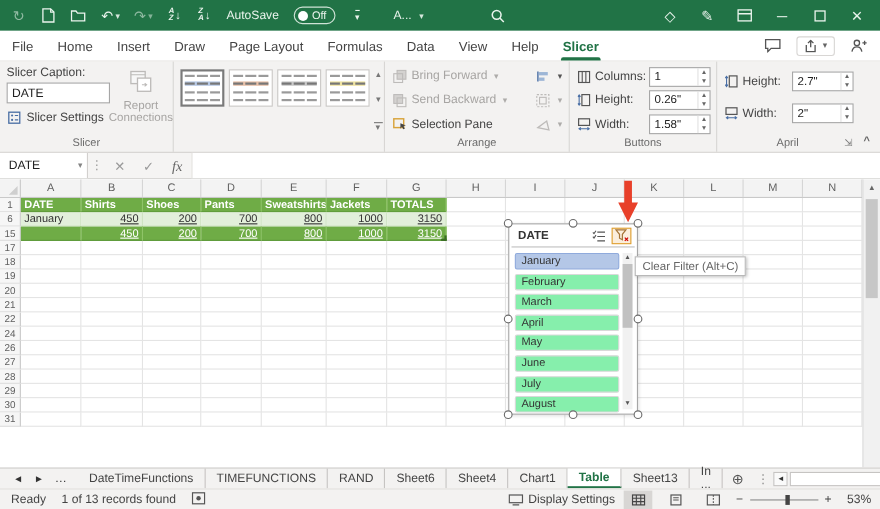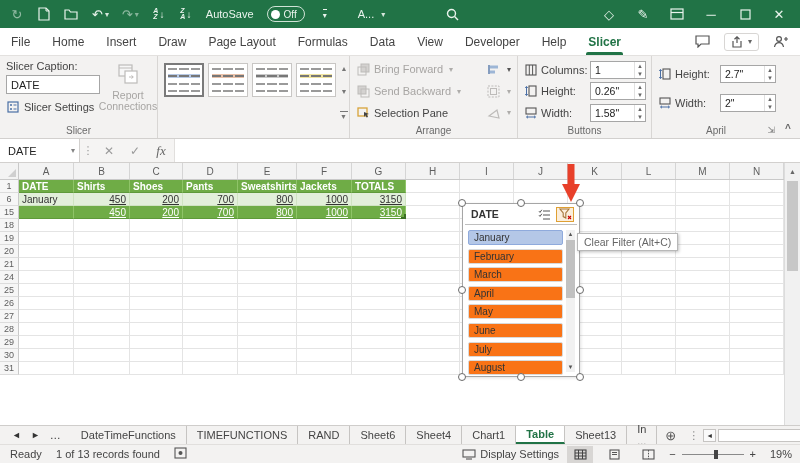--- a/index.html
+++ b/index.html
@@ -119,21 +119,21 @@
   
   .slicer { position:absolute; left:462px; top:40px; width:118px; height:174px; background:#fff;
     border:1px solid #a6a6a6; box-shadow:1px 1px 3px rgba(0,0,0,.12); }
   .slicer-hd { height:21px; display:flex; align-items:center; padding:2px 3px 2px 6px;
     border-bottom:1px solid #bfbfbf; margin:0 2px; }
   .slicer-hd .ttl { flex:1; font-size:10.5px; font-weight:bold; color:#333; }
   .sl-icon { width:18px; height:15px; display:flex; align-items:center; justify-content:center; margin-left:3px; }
   .sl-icon.hot { background:#fbeedc; border:1px solid #dfa033; }
   .sl-items { position:absolute; left:5px; right:16px; top:26px; }
   .sl-item { height:15px; border:1px solid #d9d9d9; border-radius:2px; margin-bottom:3.6px;
-    font-size:10px; color:#333; display:flex; align-items:center; padding-left:5px; background:#f97316; }
+    font-size:10px; color:#333; display:flex; align-items:center; padding-left:5px; background:#86efac; }
   .sl-item.sel { background:#b4c7e7; border-color:#8faadc; }
   .sl-scroll { position:absolute; right:4px; top:26px; bottom:4px; width:9px; background:#f1f1f1; }
   .sl-scroll .sarr { height:9px; font-size:6px; color:#555; text-align:center; line-height:9px; }
   .sl-scroll .sthumb { position:absolute; left:0; right:0; top:10px; height:58px; background:#c1c1c1; }
   .sl-scroll .sarr.dn { position:absolute; bottom:0; left:0; right:0; }
   .handle { position:absolute; width:8px; height:8px; border-radius:50%; background:#fff;
     border:1.5px solid #6b6b6b; }
   .tooltip { position:absolute; left:577px; top:70px; background:#fff; border:1px solid #b8b8b8;
     box-shadow:1px 1px 3px rgba(0,0,0,.25); font-size:10.5px; color:#666; padding:2px 6px; white-space:nowrap; z-index:5; }
   .redarrow { position:absolute; left:558px; top:1px; z-index:4; }
@@ -247,21 +247,20 @@
 <div class="tabrow">
   <div id="ribbonTabs" style="display:flex;">
       <div class="rtab">File</div>
       <div class="rtab">Home</div>
       <div class="rtab">Insert</div>
       <div class="rtab">Draw</div>
       <div class="rtab">Page Layout</div>
       <div class="rtab">Formulas</div>
       <div class="rtab">Data</div>
       <div class="rtab">View</div>
-      <div class="rtab">Developer</div>
       <div class="rtab">Help</div>
       <div class="rtab active">Slicer</div>
     </div>
   <div class="tabrow-right">
     <span class="trr-plain">
       <svg width="15" height="13" viewBox="0 0 15 13">
           <path d="M1 1h13v8H6l-3 3v-3H1z" fill="none" stroke="#555" stroke-width="1.2"></path>
         </svg>
     </span>
     <span class="trr-btn">
@@ -645,20 +644,37 @@
         <div class="cell totalgreen num" style="width: 54px;">3150</div>
         <div class="cell" style="width: 54px;"></div>
         <div class="cell" style="width: 54px;"></div>
         <div class="cell" style="width: 54px;"></div>
         <div class="cell" style="width: 54px;"></div>
         <div class="cell" style="width: 54px;"></div>
         <div class="cell" style="width: 54px;"></div>
         <div class="cell" style="width: 54px;"></div>
       </div>
       <div class="grow">
+        <div class="rowhdr">17</div>
+        <div class="cell" style="width: 55px;"></div>
+        <div class="cell" style="width: 56px;"></div>
+        <div class="cell" style="width: 53px;"></div>
+        <div class="cell" style="width: 55px;"></div>
+        <div class="cell" style="width: 59px;"></div>
+        <div class="cell" style="width: 55px;"></div>
+        <div class="cell" style="width: 54px;"></div>
+        <div class="cell" style="width: 54px;"></div>
+        <div class="cell" style="width: 54px;"></div>
+        <div class="cell" style="width: 54px;"></div>
+        <div class="cell" style="width: 54px;"></div>
+        <div class="cell" style="width: 54px;"></div>
+        <div class="cell" style="width: 54px;"></div>
+        <div class="cell" style="width: 54px;"></div>
+      </div>
+      <div class="grow">
         <div class="rowhdr">18</div>
         <div class="cell" style="width: 55px;"></div>
         <div class="cell" style="width: 56px;"></div>
         <div class="cell" style="width: 53px;"></div>
         <div class="cell" style="width: 55px;"></div>
         <div class="cell" style="width: 59px;"></div>
         <div class="cell" style="width: 55px;"></div>
         <div class="cell" style="width: 54px;"></div>
         <div class="cell" style="width: 54px;"></div>
         <div class="cell" style="width: 54px;"></div>
@@ -713,38 +729,38 @@
         <div class="cell" style="width: 54px;"></div>
         <div class="cell" style="width: 54px;"></div>
         <div class="cell" style="width: 54px;"></div>
         <div class="cell" style="width: 54px;"></div>
         <div class="cell" style="width: 54px;"></div>
         <div class="cell" style="width: 54px;"></div>
         <div class="cell" style="width: 54px;"></div>
         <div class="cell" style="width: 54px;"></div>
       </div>
       <div class="grow">
+        <div class="rowhdr">22</div>
+        <div class="cell" style="width: 55px;"></div>
+        <div class="cell" style="width: 56px;"></div>
+        <div class="cell" style="width: 53px;"></div>
+        <div class="cell" style="width: 55px;"></div>
+        <div class="cell" style="width: 59px;"></div>
+        <div class="cell" style="width: 55px;"></div>
+        <div class="cell" style="width: 54px;"></div>
+        <div class="cell" style="width: 54px;"></div>
+        <div class="cell" style="width: 54px;"></div>
+        <div class="cell" style="width: 54px;"></div>
+        <div class="cell" style="width: 54px;"></div>
+        <div class="cell" style="width: 54px;"></div>
+        <div class="cell" style="width: 54px;"></div>
+        <div class="cell" style="width: 54px;"></div>
+      </div>
+      <div class="grow">
         <div class="rowhdr">24</div>
-        <div class="cell" style="width: 55px;"></div>
-        <div class="cell" style="width: 56px;"></div>
-        <div class="cell" style="width: 53px;"></div>
-        <div class="cell" style="width: 55px;"></div>
-        <div class="cell" style="width: 59px;"></div>
-        <div class="cell" style="width: 55px;"></div>
-        <div class="cell" style="width: 54px;"></div>
-        <div class="cell" style="width: 54px;"></div>
-        <div class="cell" style="width: 54px;"></div>
-        <div class="cell" style="width: 54px;"></div>
-        <div class="cell" style="width: 54px;"></div>
-        <div class="cell" style="width: 54px;"></div>
-        <div class="cell" style="width: 54px;"></div>
-        <div class="cell" style="width: 54px;"></div>
-      </div>
-      <div class="grow">
-        <div class="rowhdr">25</div>
         <div class="cell" style="width: 55px;"></div>
         <div class="cell" style="width: 56px;"></div>
         <div class="cell" style="width: 53px;"></div>
         <div class="cell" style="width: 55px;"></div>
         <div class="cell" style="width: 59px;"></div>
         <div class="cell" style="width: 55px;"></div>
         <div class="cell" style="width: 54px;"></div>
         <div class="cell" style="width: 54px;"></div>
         <div class="cell" style="width: 54px;"></div>
         <div class="cell" style="width: 54px;"></div>
@@ -985,15 +1001,15 @@
         </svg>
     </span>
     <div class="zoomctl">
       <span>−</span>
       <span class="zslider">
         <span class="line"></span>
           <span class="zthumb"></span>
       </span>
       <span>+</span>
     </div>
-    <span class="zpct">19%</span>
+    <span class="zpct">53%</span>
   </div>
 </div>
 
 </body></html>

